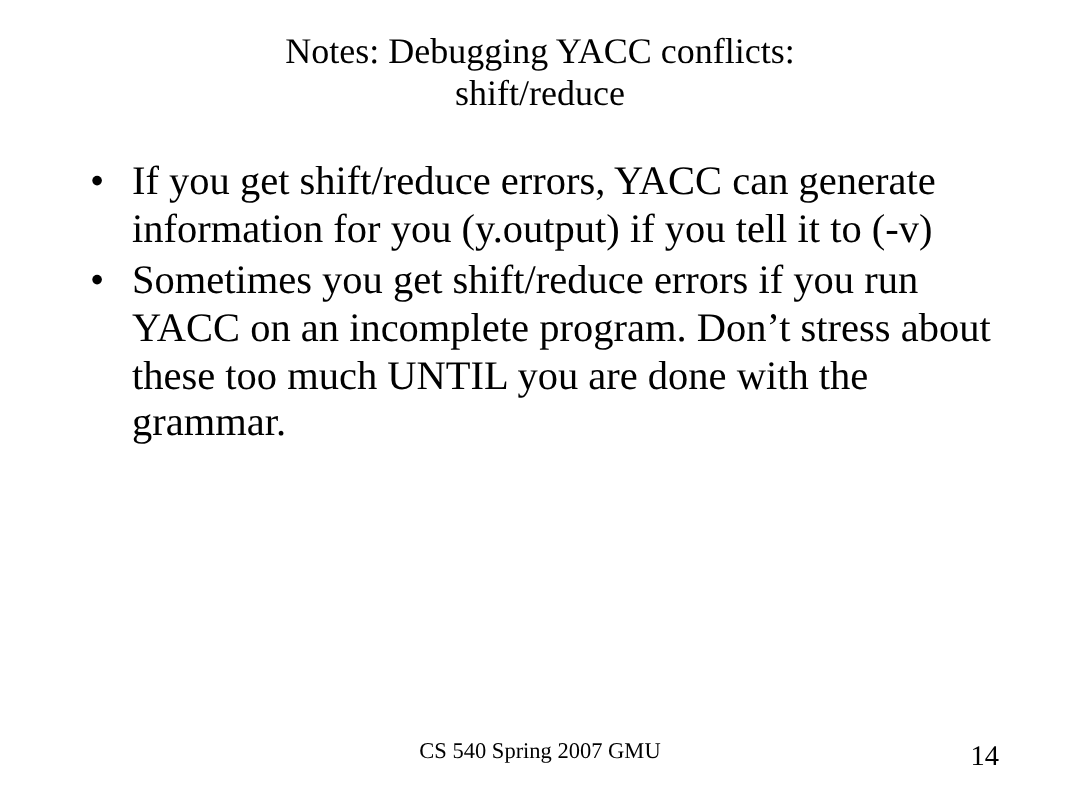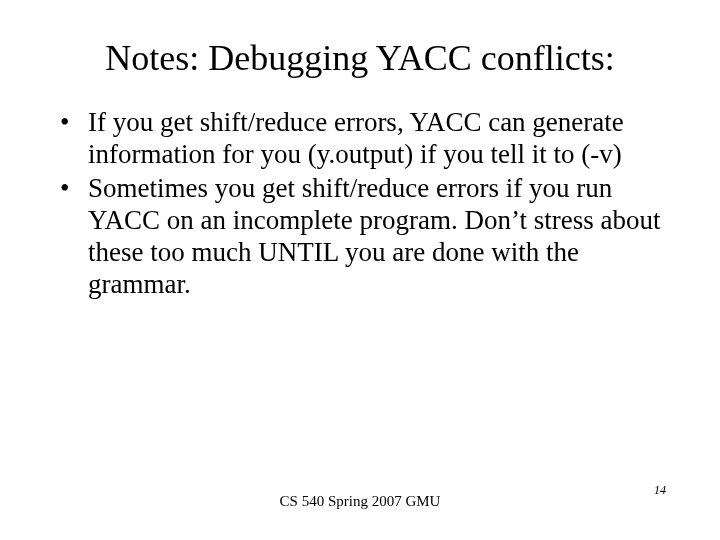--- a/index.html
+++ b/index.html
@@ -12,23 +12,23 @@
     color: #000000;
   }
   .slide {
     position: relative;
     width: 720px;
     height: 540px;
     box-sizing: border-box;
   }
   .title {
     text-align: center;
-    font-size: 36px;
+    font-size: 24px;
     line-height: 1.15;
-    padding-top: 38px;
+    padding-top: 22px;
     font-weight: normal;
   }
   .body {
     padding: 28px 54px 0 54px;
     font-size: 27px;
     line-height: 1.18;
   }
   ul {
     margin: 0;
     padding: 0;
@@ -48,33 +48,33 @@
   }
   .footer-center {
     position: absolute;
     bottom: 30px;
     width: 100%;
     text-align: center;
     font-size: 15px;
   }
   .footer-right {
     position: absolute;
-    bottom: 42px;
+    bottom: 24px;
     right: 54px;
-    font-size: 12px;
-    font-style: italic;
+    font-size: 19px;
   }
 </style>
 </head>
 <body>
 
 <div class="slide">
 
   <div class="title">
     <span>Notes: Debugging YACC conflicts:</span><br>
+    <span>shift/reduce</span>
   </div>
 
   <div class="body">
     <ul>
       <li>
         <span>If you get shift/reduce errors, YACC can generate information for you (y.output) if you tell it to (-v)</span>
       </li>
       <li>
         <span>Sometimes you get shift/reduce errors if you run YACC on an incomplete program. Don’t stress about these too much UNTIL you are done with the grammar.</span>
       </li>

